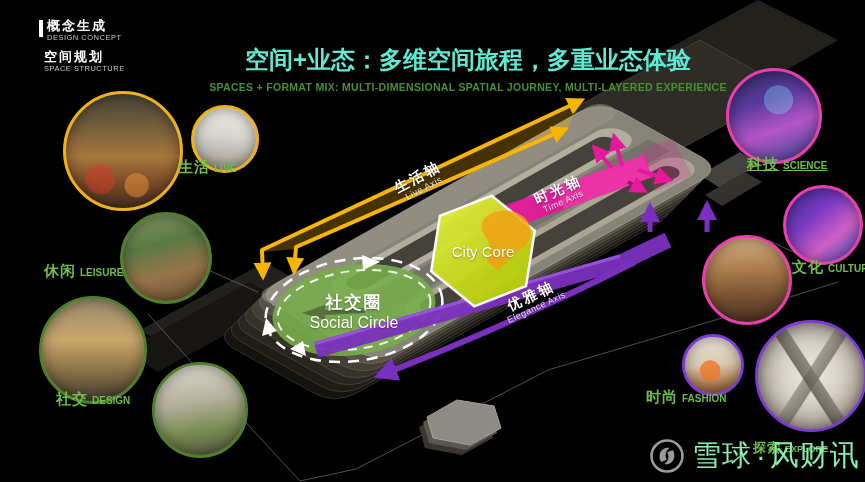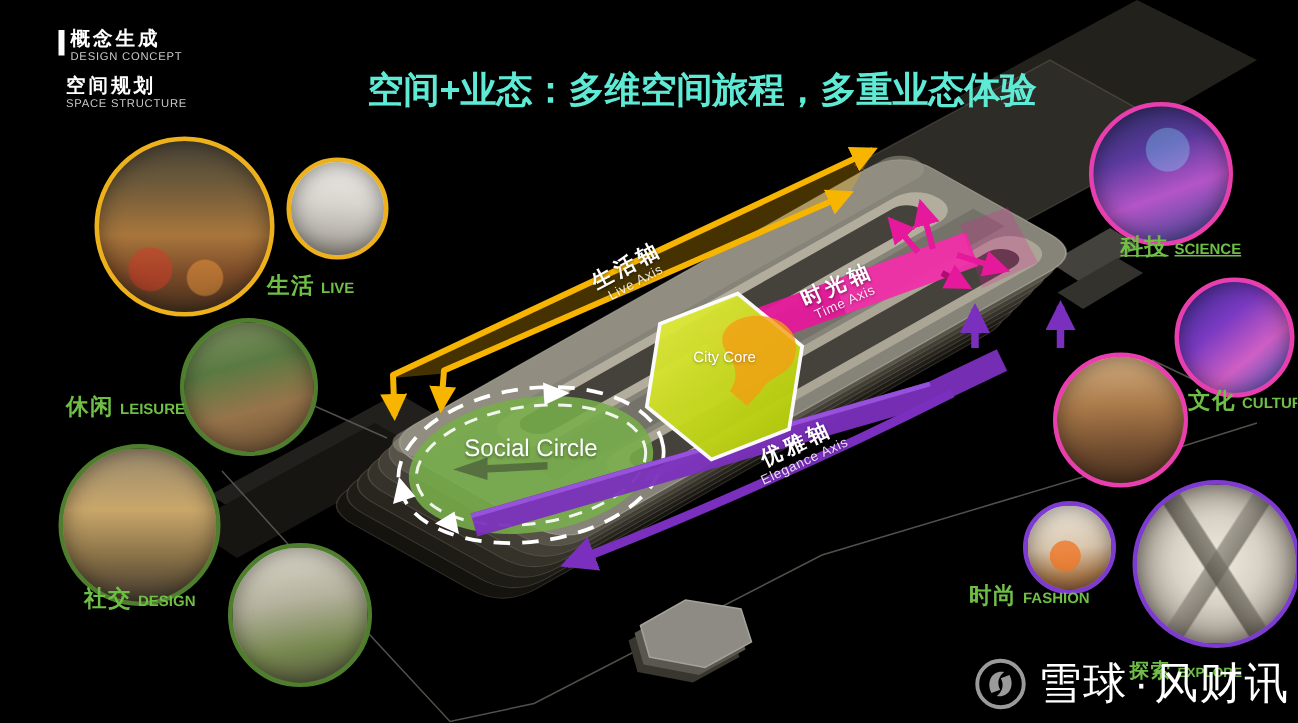--- a/index.html
+++ b/index.html
@@ -53,26 +53,26 @@
   .cat .en{font-size:10px;font-weight:bold;margin-left:4px;}
 
   
   .axis-label{position:absolute;z-index:2;width:120px;text-align:center;color:#fff;
               text-shadow:0 1px 2px rgba(0,0,0,.45);}
   .axis-label .zh{font-size:14px;font-weight:bold;letter-spacing:3px;}
   .axis-label .en{font-size:9px;opacity:.85;margin-top:-2px;letter-spacing:.5px;}
   .node-label{position:absolute;z-index:2;width:130px;text-align:center;color:#fff;
               text-shadow:0 1px 2px rgba(0,0,0,.35);}
   .core-zh{font-size:21px;font-weight:bold;letter-spacing:3px;}
-  .core-en{font-size:10px;margin-top:1px;}
+  .core-en{font-size:15px;margin-top:11px;}
   .soc-zh{font-size:17px;font-weight:bold;letter-spacing:2px;}
   .soc-en{font-size:16px;margin-top:0;}
 
   
-  .wm{position:absolute;left:648px;top:436px;z-index:7;display:flex;align-items:center;color:#ffffff;}
+  .wm{position:absolute;left:648px;top:436px;z-index:7;display:flex;align-items:center;color:#86efac;}
   .wm-text{font-size:29px;letter-spacing:1px;white-space:nowrap;}
   .wm-dot{font-size:29px;margin:0 4px;}
   .explore{z-index:6;}
 </style>
 </head>
 <body>
 
 <div class="stage">
 
   <svg class="diagram" width="865" height="482" viewBox="0 0 865 482">
@@ -184,35 +184,36 @@
     <div class="en">Time Axis</div>
   </div>
   <div class="axis-label" style="left:473px;top:287px;transform:rotate(-25deg);">
     <div class="zh">优雅轴</div>
     <div class="en">Elegance Axis</div>
   </div>
   <div class="node-label" style="left:418px;top:232px;">
     <div class="core-en">City Core</div>
   </div>
   <div class="node-label" style="left:289px;top:291px;">
+    <div class="soc-zh">社交圈</div>
     <div class="soc-en">Social Circle</div>
   </div>
 
   <div class="pc ring-y p-life-main" style="left:63px;top:91px;width:114px;height:114px;"></div>
   <div class="pc ring-y p-life-small" style="left:191px;top:105px;width:62px;height:62px;"></div>
   <div class="pc ring-g p-leisure" style="left:120px;top:212px;width:86px;height:86px;"></div>
   <div class="pc ring-g p-social-main" style="left:39px;top:296px;width:102px;height:102px;"></div>
   <div class="pc ring-g p-social-small" style="left:152px;top:362px;width:90px;height:90px;"></div>
   <div class="pc ring-p p-science" style="left:726px;top:68px;width:90px;height:90px;"></div>
   <div class="pc ring-p p-arcade" style="left:783px;top:185px;width:74px;height:74px;"></div>
   <div class="pc ring-p p-culture" style="left:702px;top:235px;width:84px;height:84px;"></div>
   <div class="pc ring-v p-fashion" style="left:682px;top:334px;width:56px;height:56px;"></div>
   <div class="pc ring-v p-mall" style="left:755px;top:320px;width:106px;height:106px;"></div>
 
-  <div class="cat" style="left:178px;top:181px;">
+  <div class="cat" style="left:178px;top:158px;">
     <span class="zh">生活</span><span class="en">LIVE</span>
   </div>
   <div class="cat" style="left:44px;top:262px;">
     <span class="zh">休闲</span><span class="en">LEISURE</span>
   </div>
   <div class="cat" style="left:56px;top:390px;">
     <span class="zh">社交</span><span class="en">DESIGN</span>
   </div>
   <div class="cat" style="left:747px;top:155px;text-decoration:underline;">
     <span class="zh">科技</span><span class="en">SCIENCE</span>
@@ -227,20 +228,21 @@
     <span class="zh" style="font-size:13px;">探索</span><span class="en" style="font-size:9px;">EXPLORE</span>
   </div>
 
   <div class="abs hdr-bar"></div>
   <div class="abs hdr hdr-zh" style="left:24px;top:17px;">概念生成</div>
   <div class="abs hdr hdr-en" style="left:24px;top:33px;">DESIGN CONCEPT</div>
   <div class="abs hdr hdr-zh" style="left:21px;top:48px;">空间规划</div>
   <div class="abs hdr hdr-en" style="left:21px;top:64px;text-align:center;">SPACE STRUCTURE</div>
 
   <div class="abs title-zh">空间+业态：多维空间旅程，多重业态体验</div>
+  <div class="abs title-en">SPACES + FORMAT MIX: MULTI-DIMENSIONAL SPATIAL JOURNEY, MULTI-LAYERED EXPERIENCE</div>
 
   <div class="wm">
     <svg width="38" height="38" viewBox="0 0 38 38">
       <circle cx="19" cy="19" r="15.5" fill="none" stroke="#9a9a9a" stroke-width="2.6"></circle>
       <path d="M13,25 C9,17 14,9.5 21.5,11 C17.5,14 16.5,18.5 18.8,22.8 Z" fill="#9a9a9a"></path>
       <path d="M25,13 C29,21 24,28.5 16.5,27 C20.5,24 21.5,19.5 19.2,15.2 Z" fill="#9a9a9a"></path>
     </svg>
     <span class="wm-text" style="margin-left:6px;">雪球</span>
     <span class="wm-dot">·</span>
     <span class="wm-text">风财讯</span>

